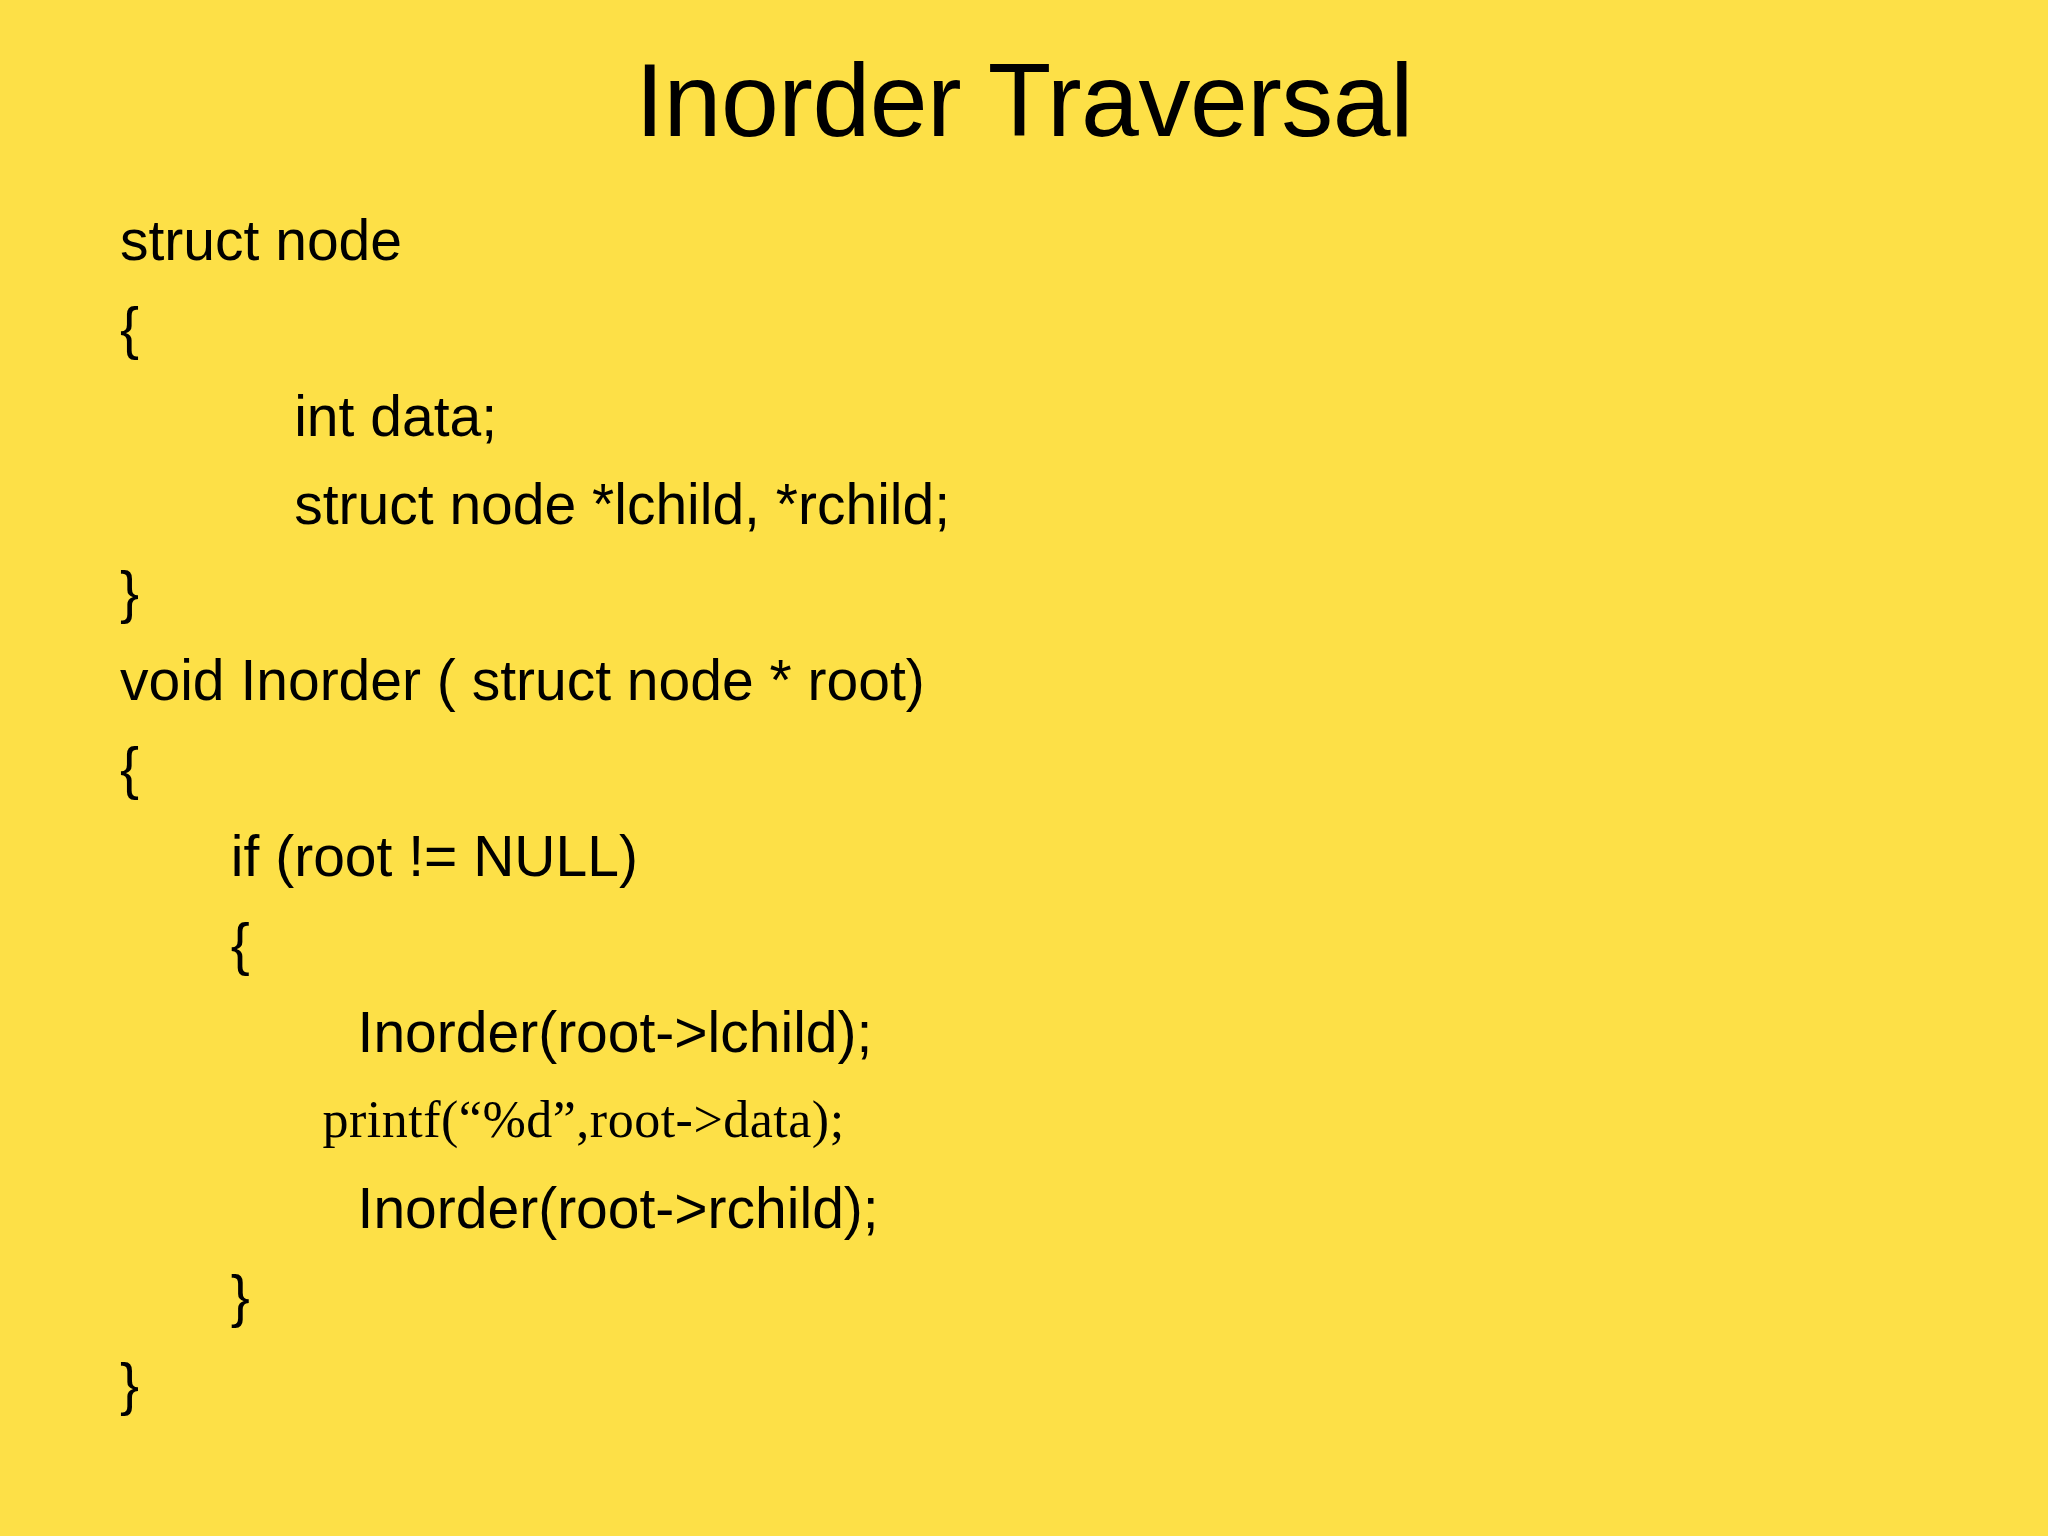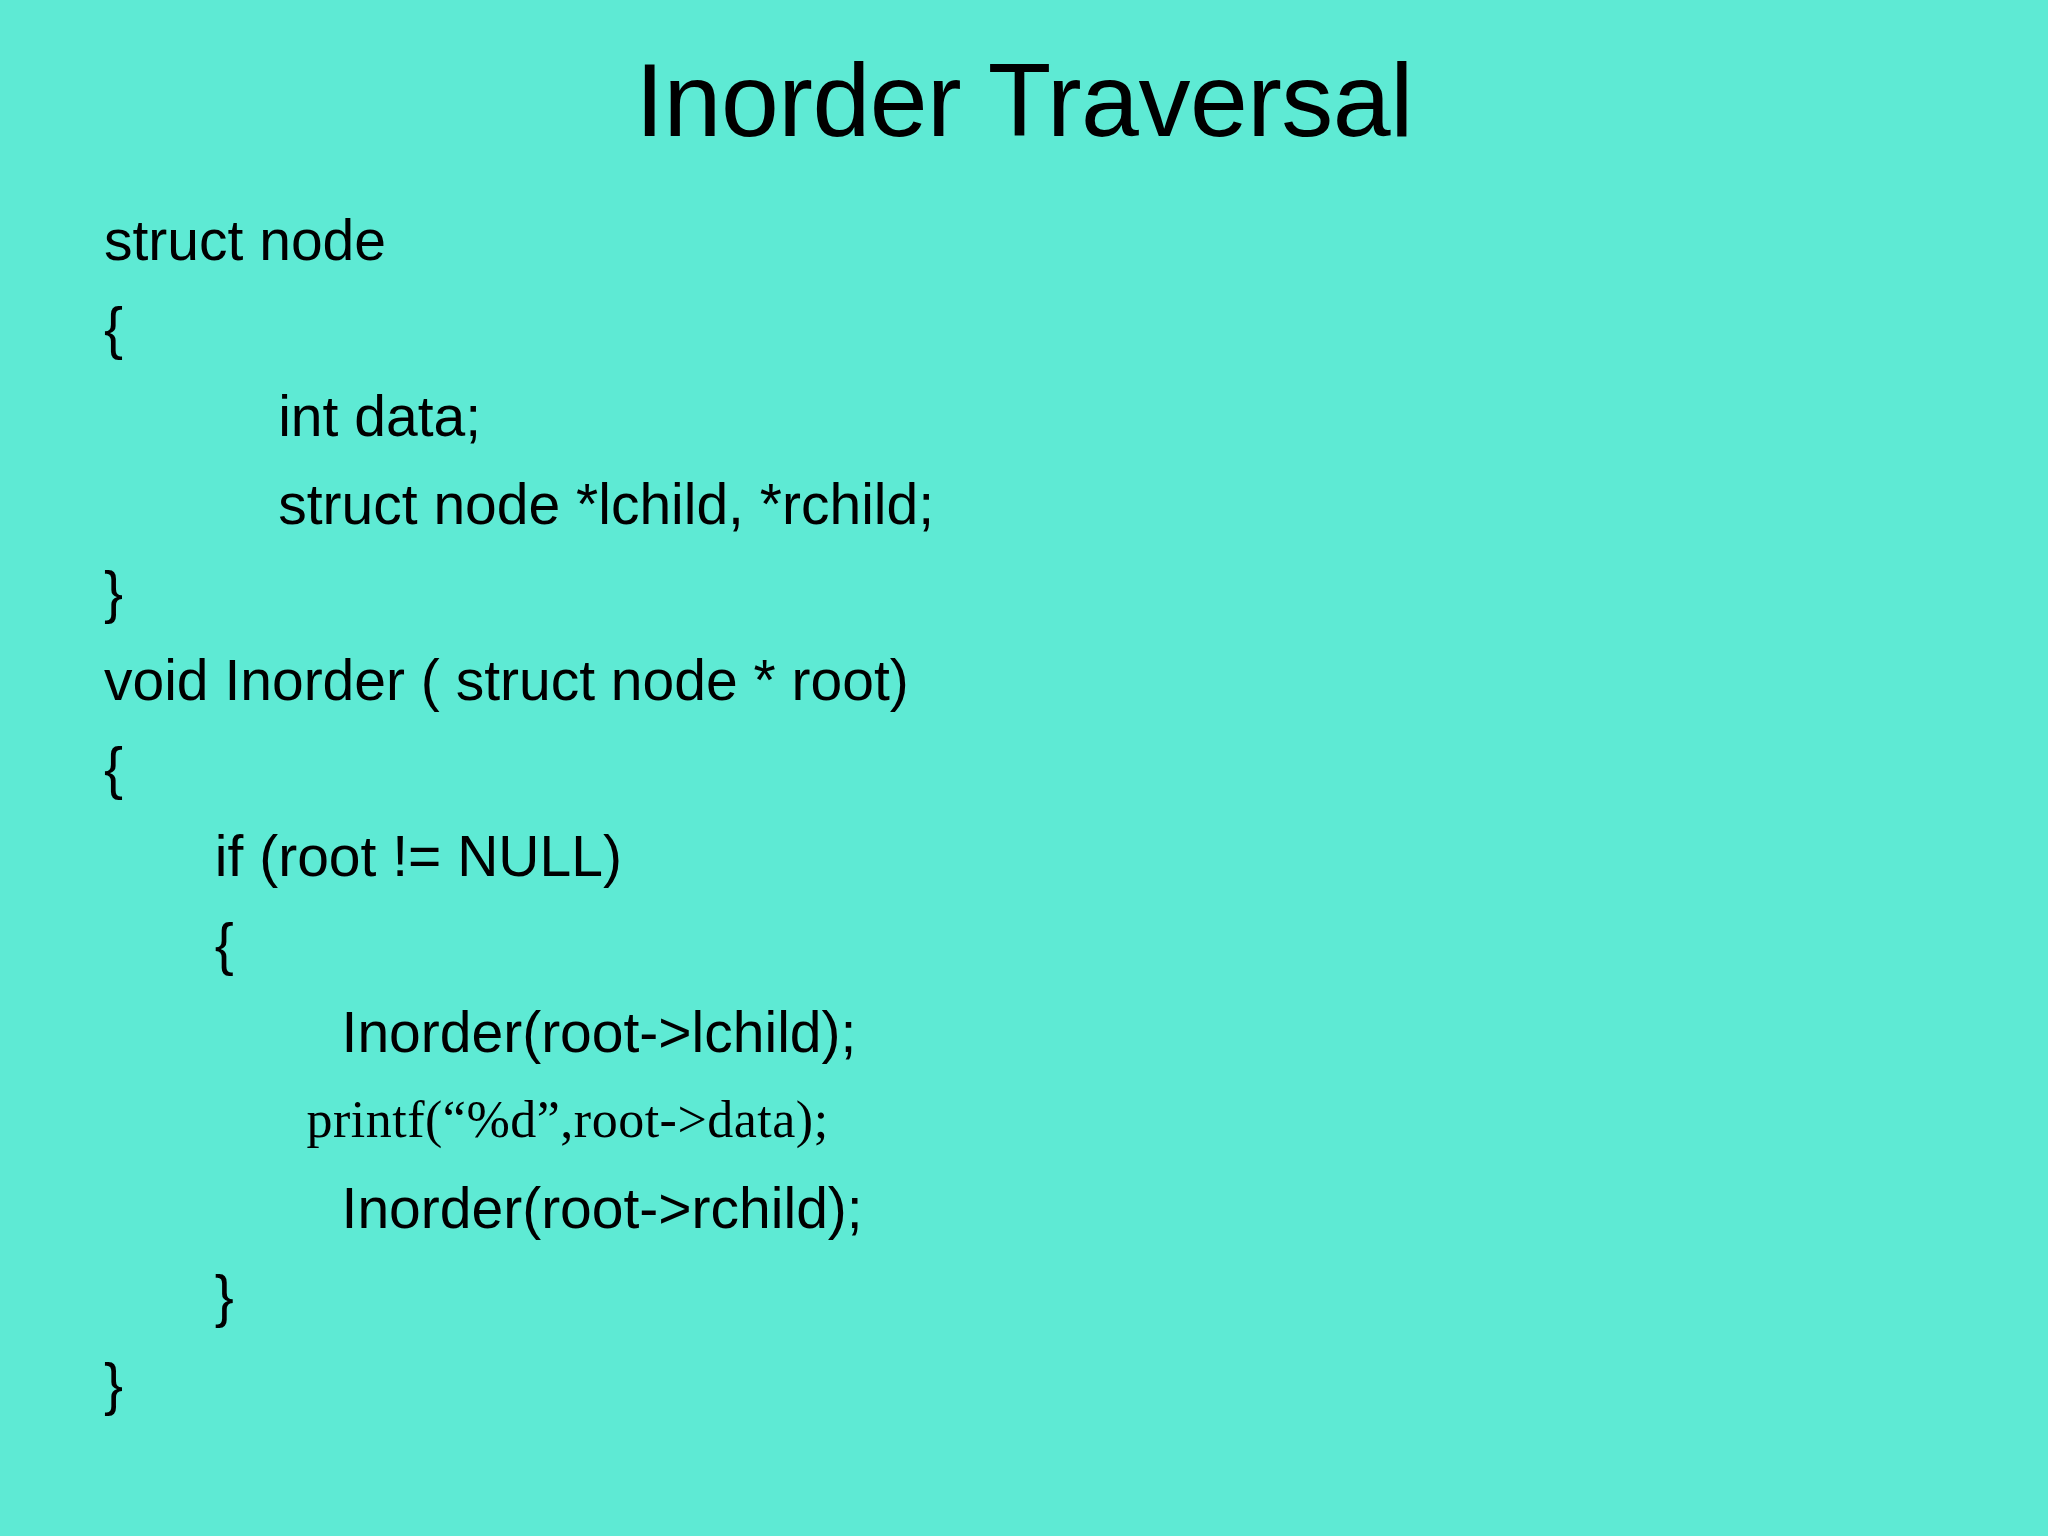--- a/index.html
+++ b/index.html
@@ -6,21 +6,21 @@
   html, body {
     margin: 0;
     padding: 0;
     background: #ffffff;
   }
 
   .slide {
     position: relative;
     width: 2048px;
     height: 1536px;
-    background: #5eead4;
+    background: #fde047;
     overflow: hidden;
     font-family: "Liberation Sans", sans-serif;
     color: #000000;
   }
 
   
   .slide-title {
     position: absolute;
     left: 0;
     top: 46px;
@@ -46,20 +46,21 @@
     line-height: 88px;
     font-weight: 400;
     color: #000000;
     white-space: pre;
   }
 
   .code-line {
     display: block;
     white-space: pre;
     min-height: 88px;
+    margin-left: 16px;
   }
 
   
   .code-line.serif {
     font-family: "Liberation Serif", serif;
     font-size: 52px;
     letter-spacing: 0.5px;
   }
 </style>
 </head>

